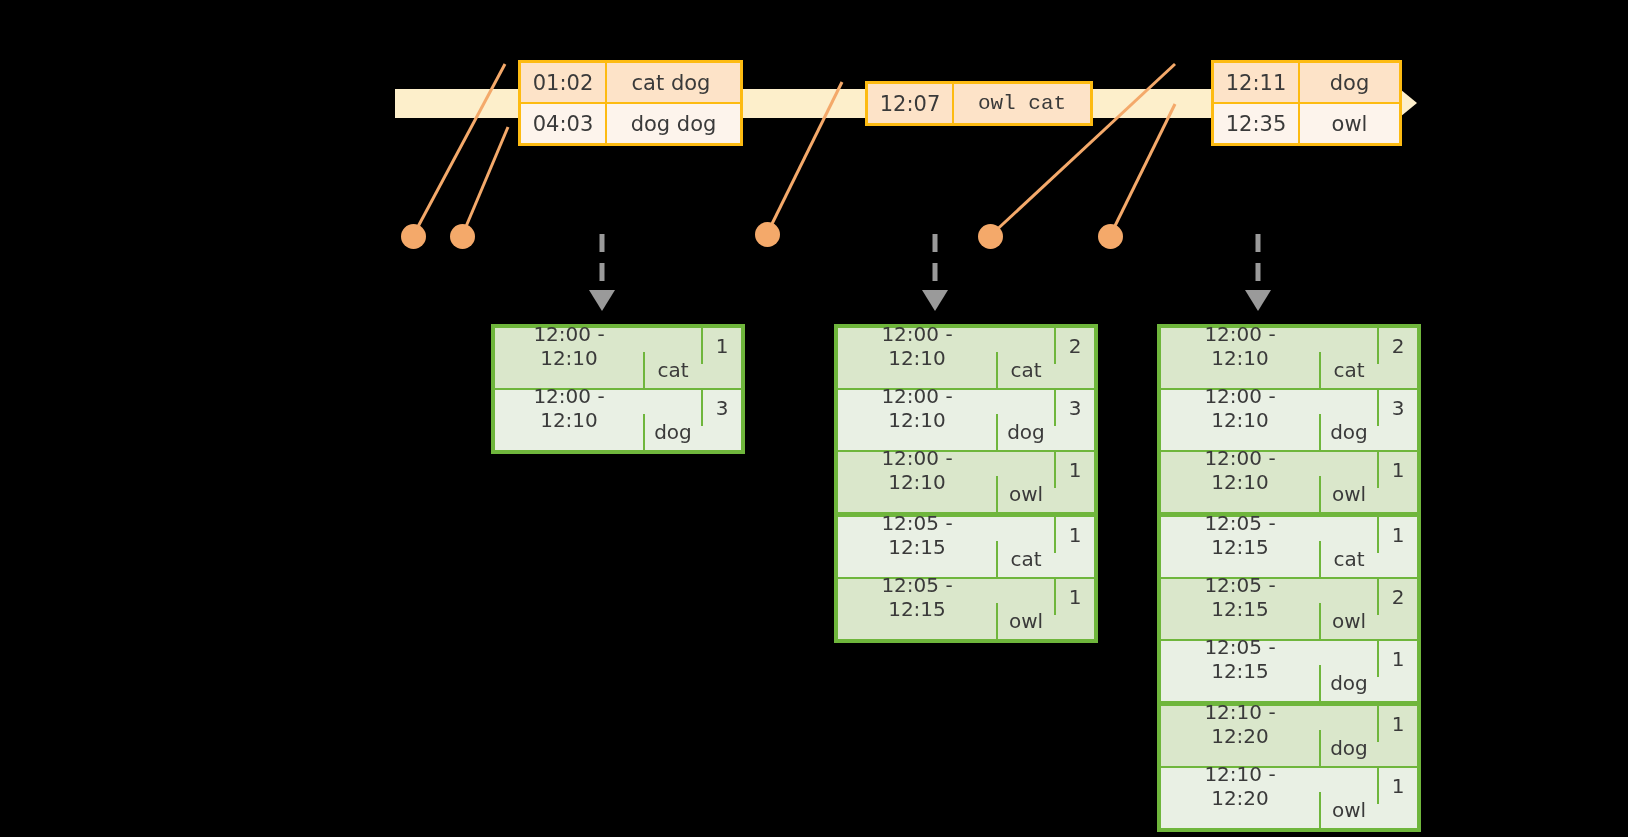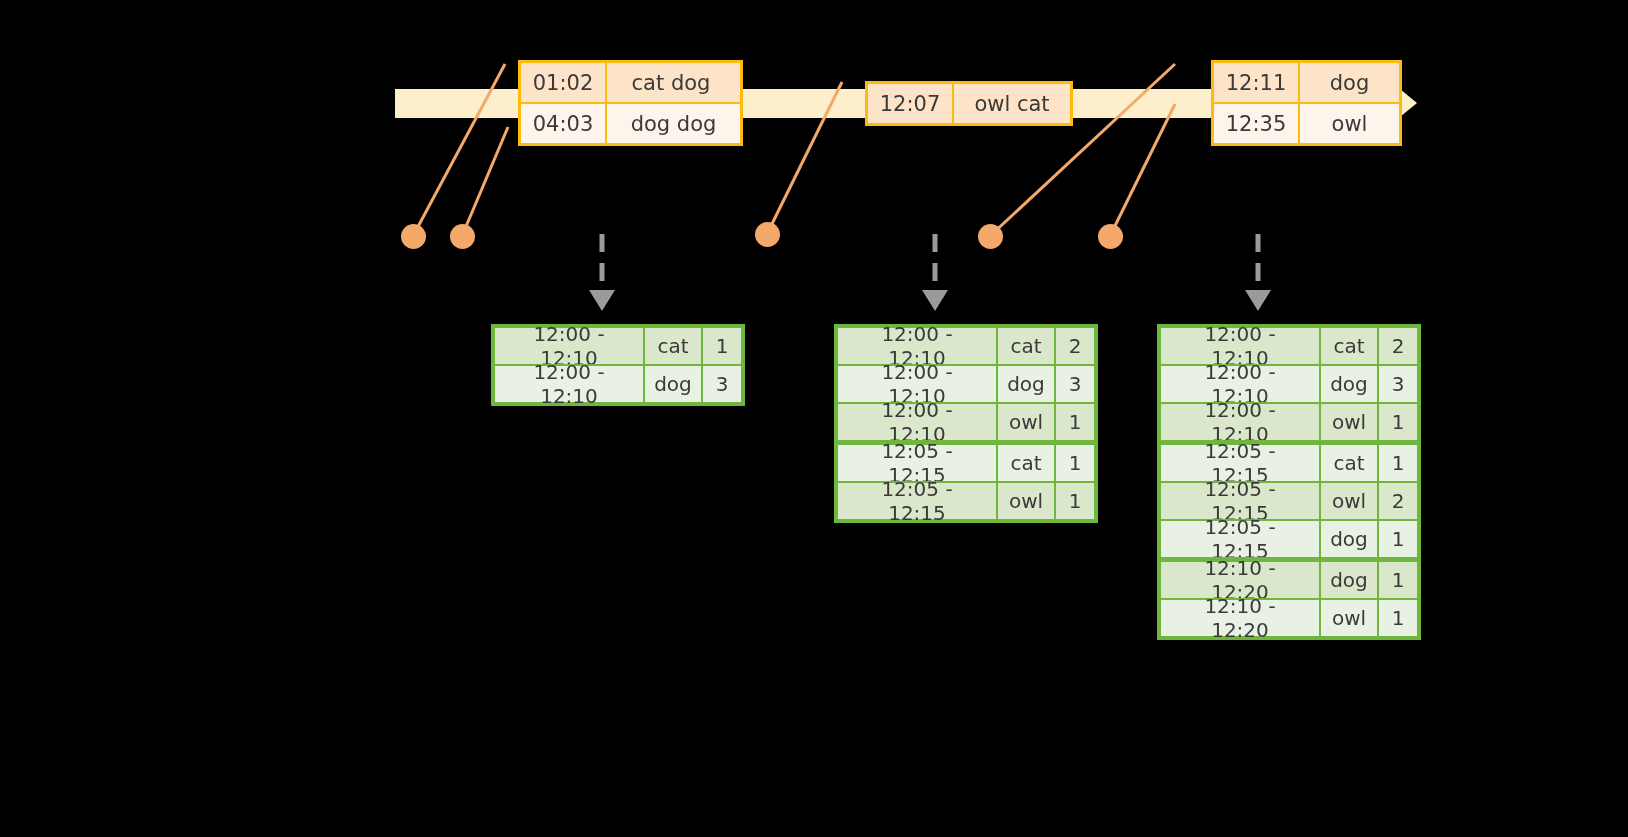--- a/index.html
+++ b/index.html
@@ -70,21 +70,21 @@
   .res-row.shade{ background:#DAE7CB; }
   .res-row.light{ background:#E9F0E4; }
   .res-row + .res-row{ border-top:2px solid #6FB63C; }
   .res-row.sep{ border-top:5px solid #6FB63C; }
   .r-win, .r-key, .r-cnt{
     display:flex; align-items:center; justify-content:center;
     font-size:20px; color:#3a3a3a;
     height:36px;
   }
   .r-win{ width:auto; padding:0 14px; }
-  .r-key{ border-left:2px solid #6FB63C; width:auto; padding:0 8px;}
+  .r-key{ border-left:2px solid #6FB63C; width:auto; padding:0 8px;margin-top:24px;}
   .r-cnt{ border-left:2px solid #6FB63C; width:auto; padding:0 14px;}
 </style>
 </head>
 <body>
 
 <div id="stage">
 
   <div class="timeline-bar"></div>
   <div class="timeline-head"></div>
 
@@ -123,21 +123,21 @@
     </div>
     <div class="event-row plain">
       <div class="ev-time">04:03</div>
       <div class="ev-val" style="width:135px;">dog dog</div>
     </div>
   </div>
 
   <div class="event-box" style="left:865px; top:81px;align-items:center;">
     <div class="event-row alt">
       <div class="ev-time">12:07</div>
-      <div class="ev-val" style="width:118px;">owl cat</div>
+      <div class="ev-val" style="width:138px;font-family:Liberation Mono, monospace;">owl cat</div>
     </div>
   </div>
 
   <div class="event-box" style="left:1211px; top:60px;">
     <div class="event-row alt">
       <div class="ev-time">12:11</div>
       <div class="ev-val" style="width:101px;">dog</div>
     </div>
     <div class="event-row plain">
       <div class="ev-time">12:35</div>

